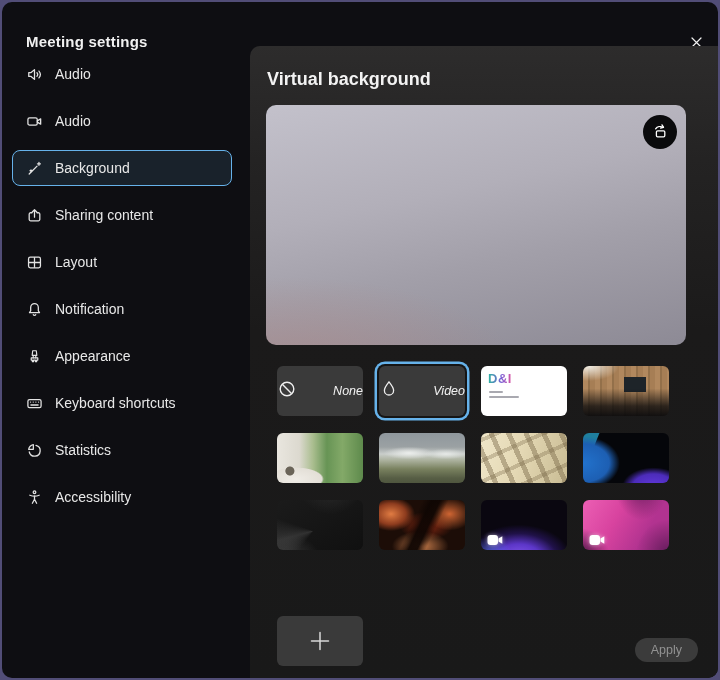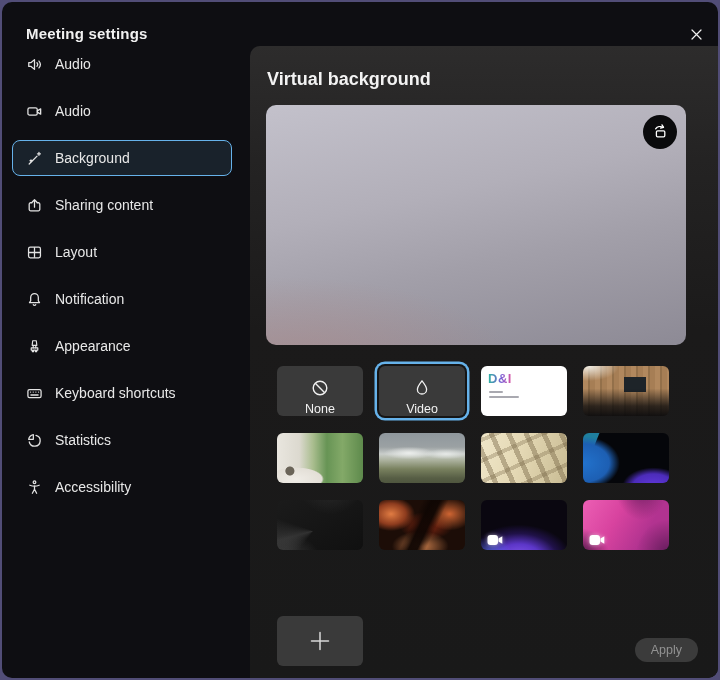--- a/index.html
+++ b/index.html
@@ -1,27 +1,27 @@
 <!DOCTYPE html>
 <html style="--accent: #66b2ea;"><head>
 <meta charset="utf-8">
 <style>
   html,body{margin:0;padding:0;width:720px;height:680px;overflow:hidden;
     font-family:"Liberation Sans",sans-serif;background:#514d77;}
   :root{--accent:#66b2ea;}
   .dialog{position:absolute;inset:2px;background:#0e0e12;border-radius:10px;overflow:hidden;}
 
   
-  .titlebar{position:absolute;top:8px;left:0;right:0;height:46px;}
+  .titlebar{position:absolute;top:16px;left:0;right:0;height:46px;}
   .page-title{position:absolute;left:24px;top:15px;font-size:15px;font-weight:bold;color:#f1f1f1;letter-spacing:.2px;}
   .close-btn{position:absolute;right:10px;top:12px;width:24px;height:24px;background:none;border:none;
     display:flex;align-items:center;justify-content:center;cursor:pointer;padding:0;}
 
   
-  .sidebar{position:absolute;left:10px;top:44px;width:220px;}
+  .sidebar{position:absolute;left:10px;top:54px;width:220px;}
   .side-item{display:flex;align-items:center;gap:12px;height:36px;padding-left:13px;margin-bottom:11px;
     border-radius:8px;border:1.5px solid transparent;cursor:pointer;color:#e8e8e8;box-sizing:border-box;}
   .side-item.selected{background:#19222b;border-color:var(--accent);text-align:right;}
   .side-label{font-size:14px;white-space:nowrap;}
   .icn{width:17px;height:17px;display:flex;align-items:center;justify-content:center;flex:0 0 17px;}
 
   
   .panel{position:absolute;left:248px;top:44px;right:0;bottom:0;border-top-left-radius:10px;
     border-bottom-right-radius:9px;
     background:linear-gradient(180deg,#2d2c2c 0%,#242323 18%,#1b1a1a 45%,#191919 100%);}
@@ -31,21 +31,21 @@
     background:
       radial-gradient(120% 85% at 6% 110%, rgba(178,132,128,.5) 0%, rgba(178,132,128,0) 45%),
       linear-gradient(168deg,#c3c1cb 0%,#b2afb9 38%,#a29fa9 62%,#8d8a95 100%);}
   .flip-btn{position:absolute;right:9px;top:10px;width:34px;height:34px;border-radius:50%;background:#0a0a0c;
     border:none;display:flex;align-items:center;justify-content:center;cursor:pointer;padding:0;}
 
   
   .grid{position:absolute;left:27px;top:320px;display:grid;grid-template-columns:repeat(4,86px);
     grid-auto-rows:50px;column-gap:16px;row-gap:17px;}
   .tile{border-radius:6px;position:relative;overflow:hidden;cursor:pointer;}
-  .tile.option{background:#3a3a3a;display:flex;flex-direction:column;align-items:center;justify-content:flex-end;gap:1px;}
+  .tile.option{background:#3a3a3a;display:flex;flex-direction:row;align-items:center;justify-content:space-between;gap:1px;font-style:italic;}
   .tile.selected{box-shadow:0 0 0 2px #151515,0 0 0 4.5px var(--accent);}
   .tile-label{font-size:12.5px;color:#f2f2f2;line-height:13px;}
 
   
   .t-dni{background:#ffffff;padding-left:20px;}
   .dni-text{position:absolute;left:7px;top:5px;font-size:13px;font-weight:800;color:#8a5fd0;letter-spacing:.5px;}
   @supports (-webkit-background-clip:text){
     .dni-text{background:linear-gradient(90deg,#2ab5a0 0%,#7a5fd6 55%,#e055a0 100%);
       -webkit-background-clip:text;background-clip:text;color:transparent;}
   }

